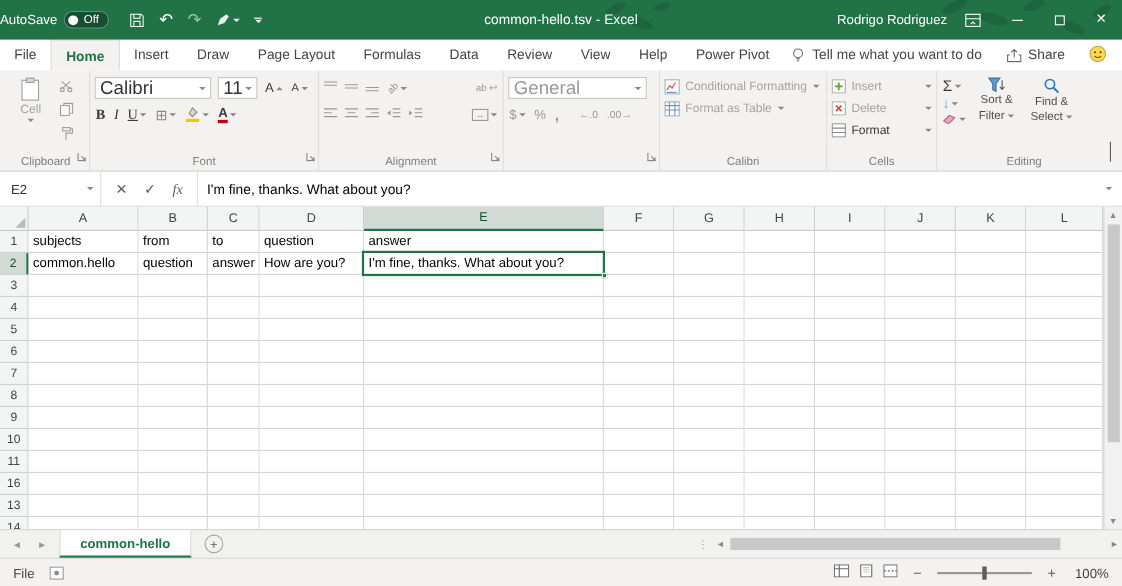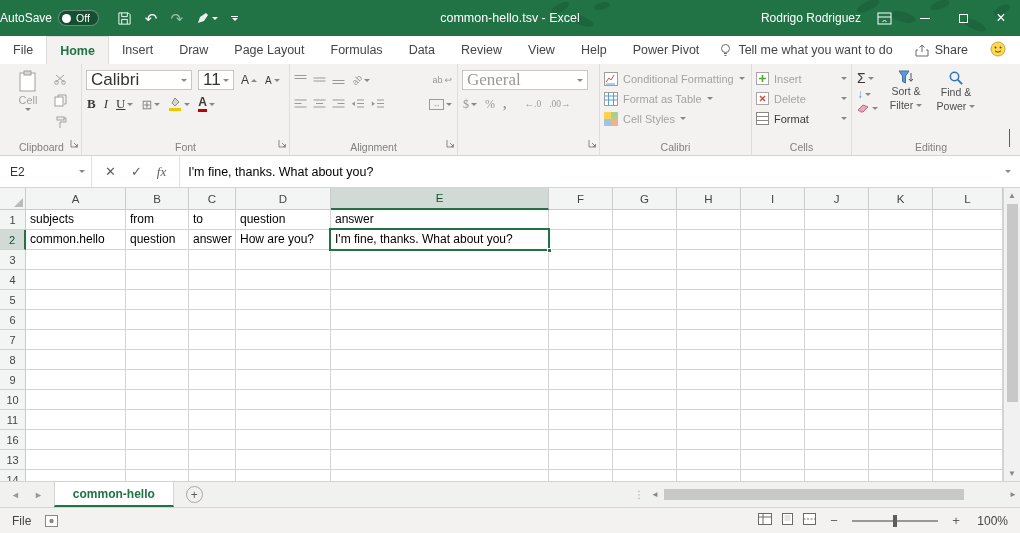--- a/index.html
+++ b/index.html
@@ -373,21 +373,21 @@
     </div>
     <div class="glabel">Alignment</div>
     <span class="launcher">
       <svg width="9" height="9">
         <path d="M1 1v7h7" fill="none" stroke="#8a8886"></path>
         <path d="M4 4l3.5 3.5M7.5 5v2.5H5" fill="none" stroke="#8a8886"></path>
       </svg>
     </span>
   </div>
 
-  <div class="rgroup" style="width:142px;font-family:Liberation Serif, serif;">
+  <div class="rgroup" style="width:142px;">
     <div class="rows2" style="flex:1;">
       <div class="iconrow">
         <span class="combo" style="width:126px;color:#9b9997;">
           <span>General</span>
           <span class="dd"></span>
         </span>
       </div>
       <div class="iconrow">
         <span class="sbtn">
           <span style="font-size:12px;color:#9b9997;">$</span>
@@ -427,30 +427,20 @@
         <span class="dd"></span>
       </div>
       <div class="stackrow">
         <svg width="14" height="14">
           <rect x=".5" y=".5" width="13" height="13" fill="#fff" stroke="#a19f9d"></rect>
           <path d="M.5 4h13M.5 8h13M4.5 .5v13M9.5 .5v13" stroke="#5b9bd5"></path>
         </svg>
         <span class="disabled">Format as Table</span>
         <span class="dd"></span>
       </div>
-      <div class="stackrow">
-        <svg width="14" height="14">
-          <rect x="0" y="0" width="7" height="7" fill="#ffd34d"></rect>
-          <rect x="7" y="0" width="7" height="7" fill="#a9d08e"></rect>
-          <rect x="0" y="7" width="7" height="7" fill="#9dc3e6"></rect>
-          <rect x="7" y="7" width="7" height="7" fill="#f4b183"></rect>
-        </svg>
-        <span class="disabled">Cell Styles</span>
-        <span class="dd"></span>
-      </div>
     </div>
     <div class="glabel">Calibri</div>
   </div>
 
   <div class="rgroup" style="width:100px;">
     <div class="rows2" style="flex:1;padding-top:2px;gap:1px;">
       <div class="stackrow">
         <svg width="13" height="13">
           <rect x=".5" y=".5" width="12" height="12" fill="#fff" stroke="#a9a7a5"></rect>
           <path d="M6.5 3v7M3 6.5h7" stroke="#4ea72e" stroke-width="1.6"></path>
@@ -507,21 +497,21 @@
           <span class="dd"></span>
         </span>
       </div>
       <div class="vbig">
         <svg width="16" height="16">
           <circle cx="6.5" cy="6.5" r="4.2" fill="none" stroke="#2b78c0" stroke-width="1.5"></circle>
           <path d="M9.6 9.6l4.6 4.6" stroke="#2b78c0" stroke-width="1.8"></path>
         </svg>
         <span>Find &amp;</span>
         <span style="display:flex;align-items:center;gap:3px;">
-          <span>Power</span>
+          <span>Select</span>
           <span class="dd"></span>
         </span>
       </div>
     </div>
     <div class="glabel">Editing</div>
   </div>
 
   <span style="position:absolute;right:10px;bottom:7px;">
     <span class="chev-up"></span>
   </span>

